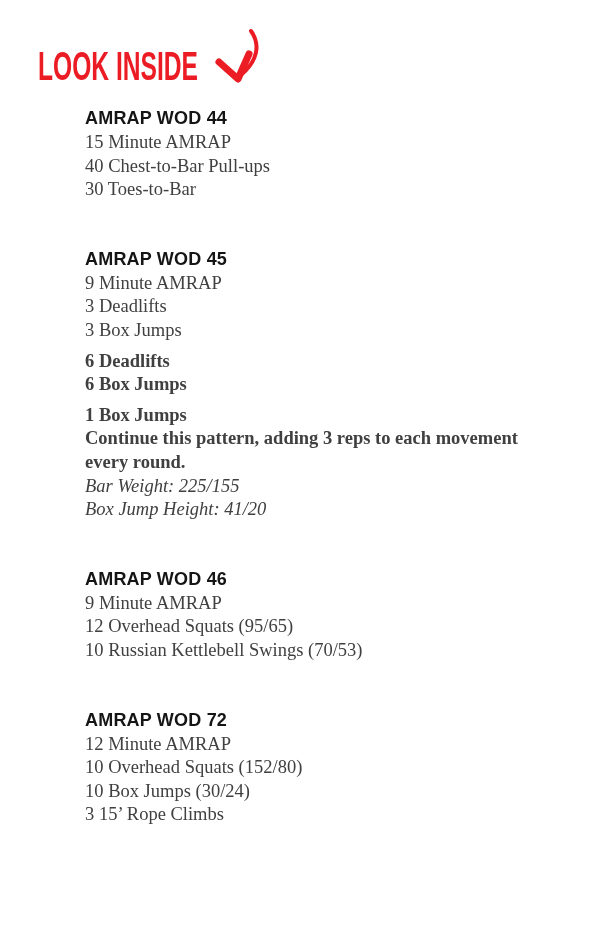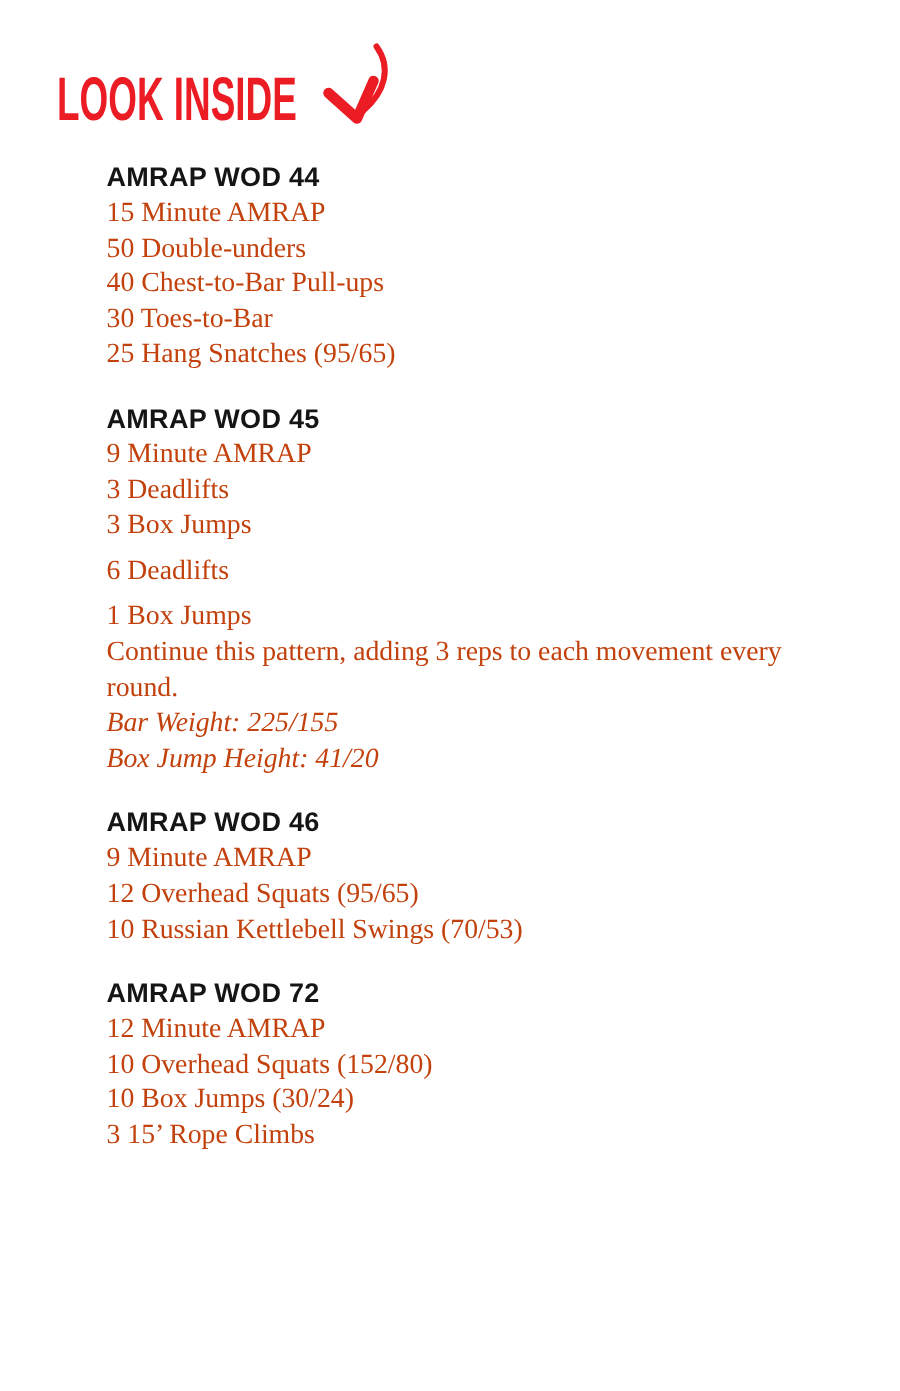--- a/index.html
+++ b/index.html
@@ -38,44 +38,45 @@
     position: absolute;
     left: 204px;
     top: 28px;
     width: 62px;
     height: 60px;
   }
 
   
   .workouts {
     position: absolute;
-    left: 71px;
+    left: 85px;
     top: 106px;
     width: 465px;
     color: #232323;
   }
   .workout-block + .workout-block {
-    margin-top: 18px;
+    margin-top: 45px;
   }
   .wod-title {
     font-family: "Liberation Sans", sans-serif;
     font-weight: 700;
     font-size: 18px;
     line-height: 24px;
     letter-spacing: 0.2px;
     color: #151515;
     margin: 0 0 1px 0;
   }
   .stanza + .stanza {
     margin-top: 7px;
+    font-weight: bold;
   }
   .line {
     font-size: 18.5px;
     line-height: 23.6px;
-    color: #c2410c;
+    color: #404040;
   }
   .note {
     font-style: italic;
   }
 </style>
 </head>
 <body>
 
 <div class="look-inside-group">
   <span class="look-inside-label" style="color: rgb(236, 28, 36);">LOOK INSIDE</span>
@@ -86,35 +87,34 @@
     <path d="M47 3 C 57 17, 53 33, 38 46" stroke="#EC1C24" stroke-width="4" stroke-linecap="round" fill="none"></path>
     <path d="M15 34 L 34 51 L 45 26" stroke="#EC1C24" stroke-width="7" stroke-linejoin="round" stroke-linecap="round" fill="none"></path>
   </svg>
 </div>
 
 <div class="workouts">
     <div class="workout-block">
       <div class="wod-title">AMRAP WOD 44</div>
       <div class="stanza">
         <div class="line">15 Minute AMRAP</div>
-        <div class="line">50 Double-unders</div>
         <div class="line">40 Chest-to-Bar Pull-ups</div>
         <div class="line">30 Toes-to-Bar</div>
-        <div class="line">25 Hang Snatches (95/65)</div>
       </div>
     </div>
     <div class="workout-block">
       <div class="wod-title">AMRAP WOD 45</div>
       <div class="stanza">
         <div class="line">9 Minute AMRAP</div>
         <div class="line">3 Deadlifts</div>
         <div class="line">3 Box Jumps</div>
       </div>
       <div class="stanza">
         <div class="line">6 Deadlifts</div>
+        <div class="line">6 Box Jumps</div>
       </div>
       <div class="stanza">
         <div class="line">1 Box Jumps</div>
         <div class="line">Continue this pattern, adding 3 reps to each movement every round.</div>
       </div>
       <div class="line note">Bar Weight: 225/155</div>
       <div class="line note">Box Jump Height: 41/20</div>
     </div>
     <div class="workout-block">
       <div class="wod-title">AMRAP WOD 46</div>

